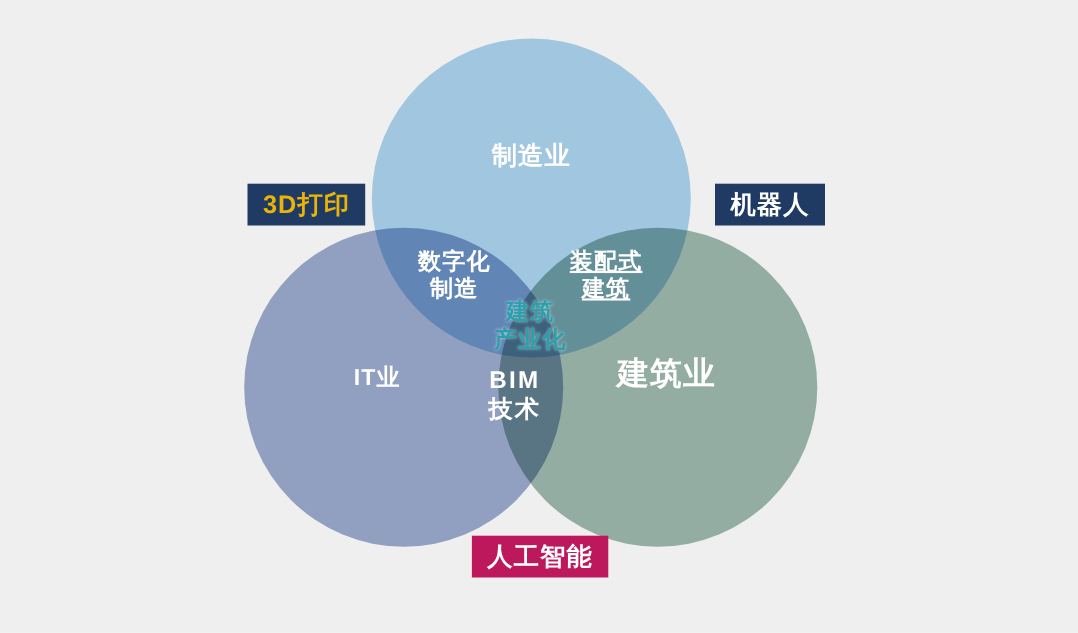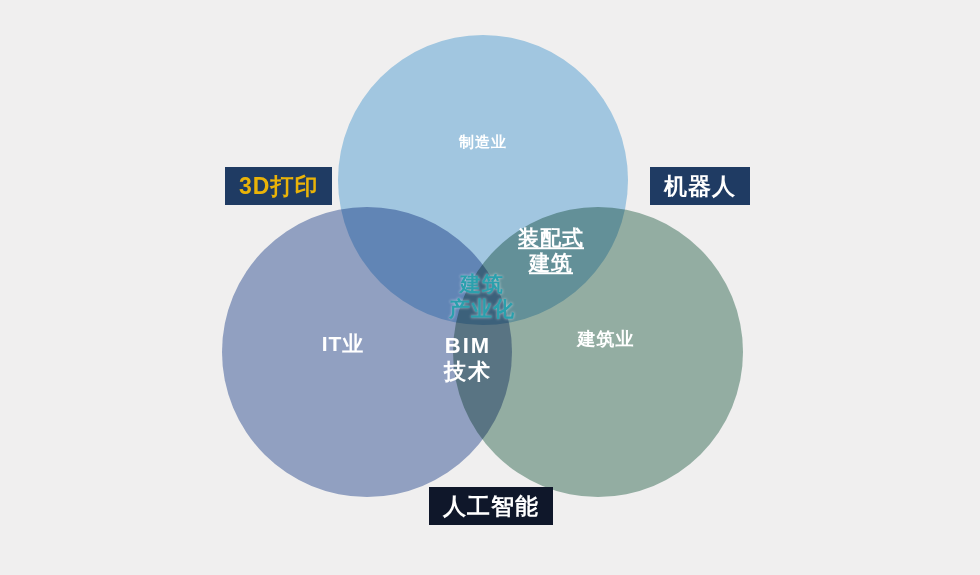--- a/index.html
+++ b/index.html
@@ -33,23 +33,23 @@
     transform: translate(-50%, -50%);
     color: #ffffff;
     font-weight: bold;
     text-align: center;
     white-space: nowrap;
     line-height: 1.18;
     letter-spacing: 1px;
   }
   .lbl span { display: block; }
 
-  .lbl-manufacturing { left: 483px; top: 142px; font-size: 15px; }
+  .lbl-manufacturing { left: 483px; top: 142px; font-size: 23px; }
   .lbl-it            { left: 343px; top: 344px; font-size: 21px; }
-  .lbl-construction  { left: 606px; top: 340px; font-size: 18px; }
+  .lbl-construction  { left: 606px; top: 340px; font-size: 29px; }
 
   .lbl-digital       { left: 413px; top: 251px; font-size: 21px; }
   .lbl-prefab        { left: 551px; top: 251px; font-size: 21px; text-decoration: underline; }
   .lbl-bim           { left: 468px; top: 359px; font-size: 22px; letter-spacing: 2px; }
   .lbl-center        {
     left: 482px; top: 297px; font-size: 21px;
     text-shadow: 0 0 3px rgba(255,255,255,0.65);
   }
 
   .callout {
@@ -73,35 +73,39 @@
 <div class="stage">
 
   <div class="circle circle-top" style="background-color: rgb(171, 212, 239);"></div>
   <div class="circle circle-left" style="background-color: rgb(154, 171, 206);"></div>
   <div class="circle circle-right" style="background-color: rgb(156, 185, 173);"></div>
 
   <div class="lbl lbl-manufacturing">制造业</div>
   <div class="lbl lbl-it">IT业</div>
   <div class="lbl lbl-construction">建筑业</div>
 
+  <div class="lbl lbl-digital">
+    <span>数字化</span>
+    <span>制造</span>
+  </div>
 
   <div class="lbl lbl-prefab">
     <span>装配式</span>
     <span>建筑</span>
   </div>
 
   <div class="lbl lbl-center" style="color: rgb(42, 160, 173);">
     <span>建筑</span>
     <span>产业化</span>
   </div>
 
   <div class="lbl lbl-bim">
     <span>BIM</span>
     <span>技术</span>
   </div>
 
   <div class="callout callout-3d" style="background-color: rgb(31, 59, 99); color: #eab308;">3D打印</div>
 
   <div class="callout callout-robot" style="background-color: rgb(31, 59, 99); color: rgb(255, 255, 255);">机器人</div>
 
-  <div class="callout callout-ai" style="background-color: #0f172a; color: rgb(255, 255, 255);">人工智能</div>
+  <div class="callout callout-ai" style="background-color: #be185d; color: rgb(255, 255, 255);">人工智能</div>
 
 </div>
 
 </body></html>

